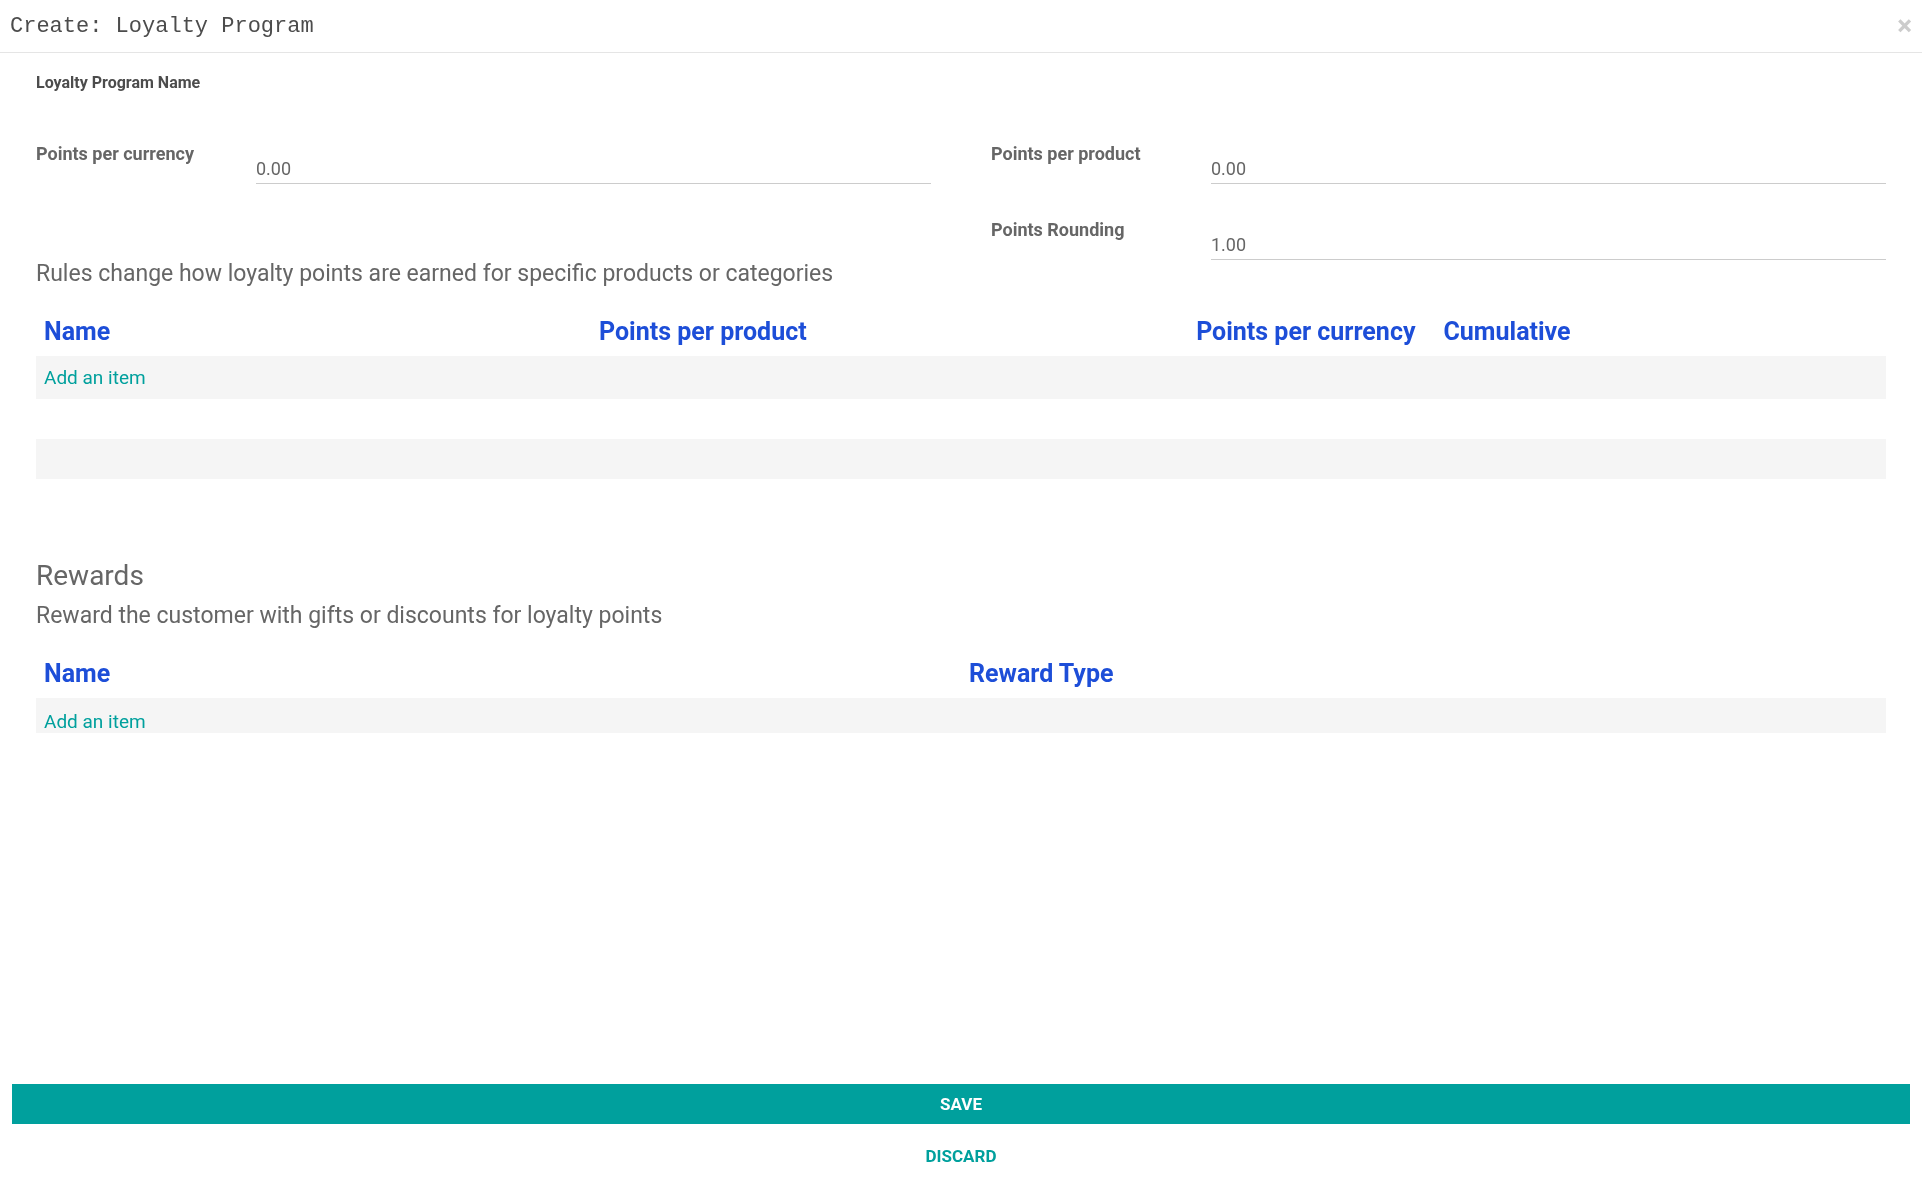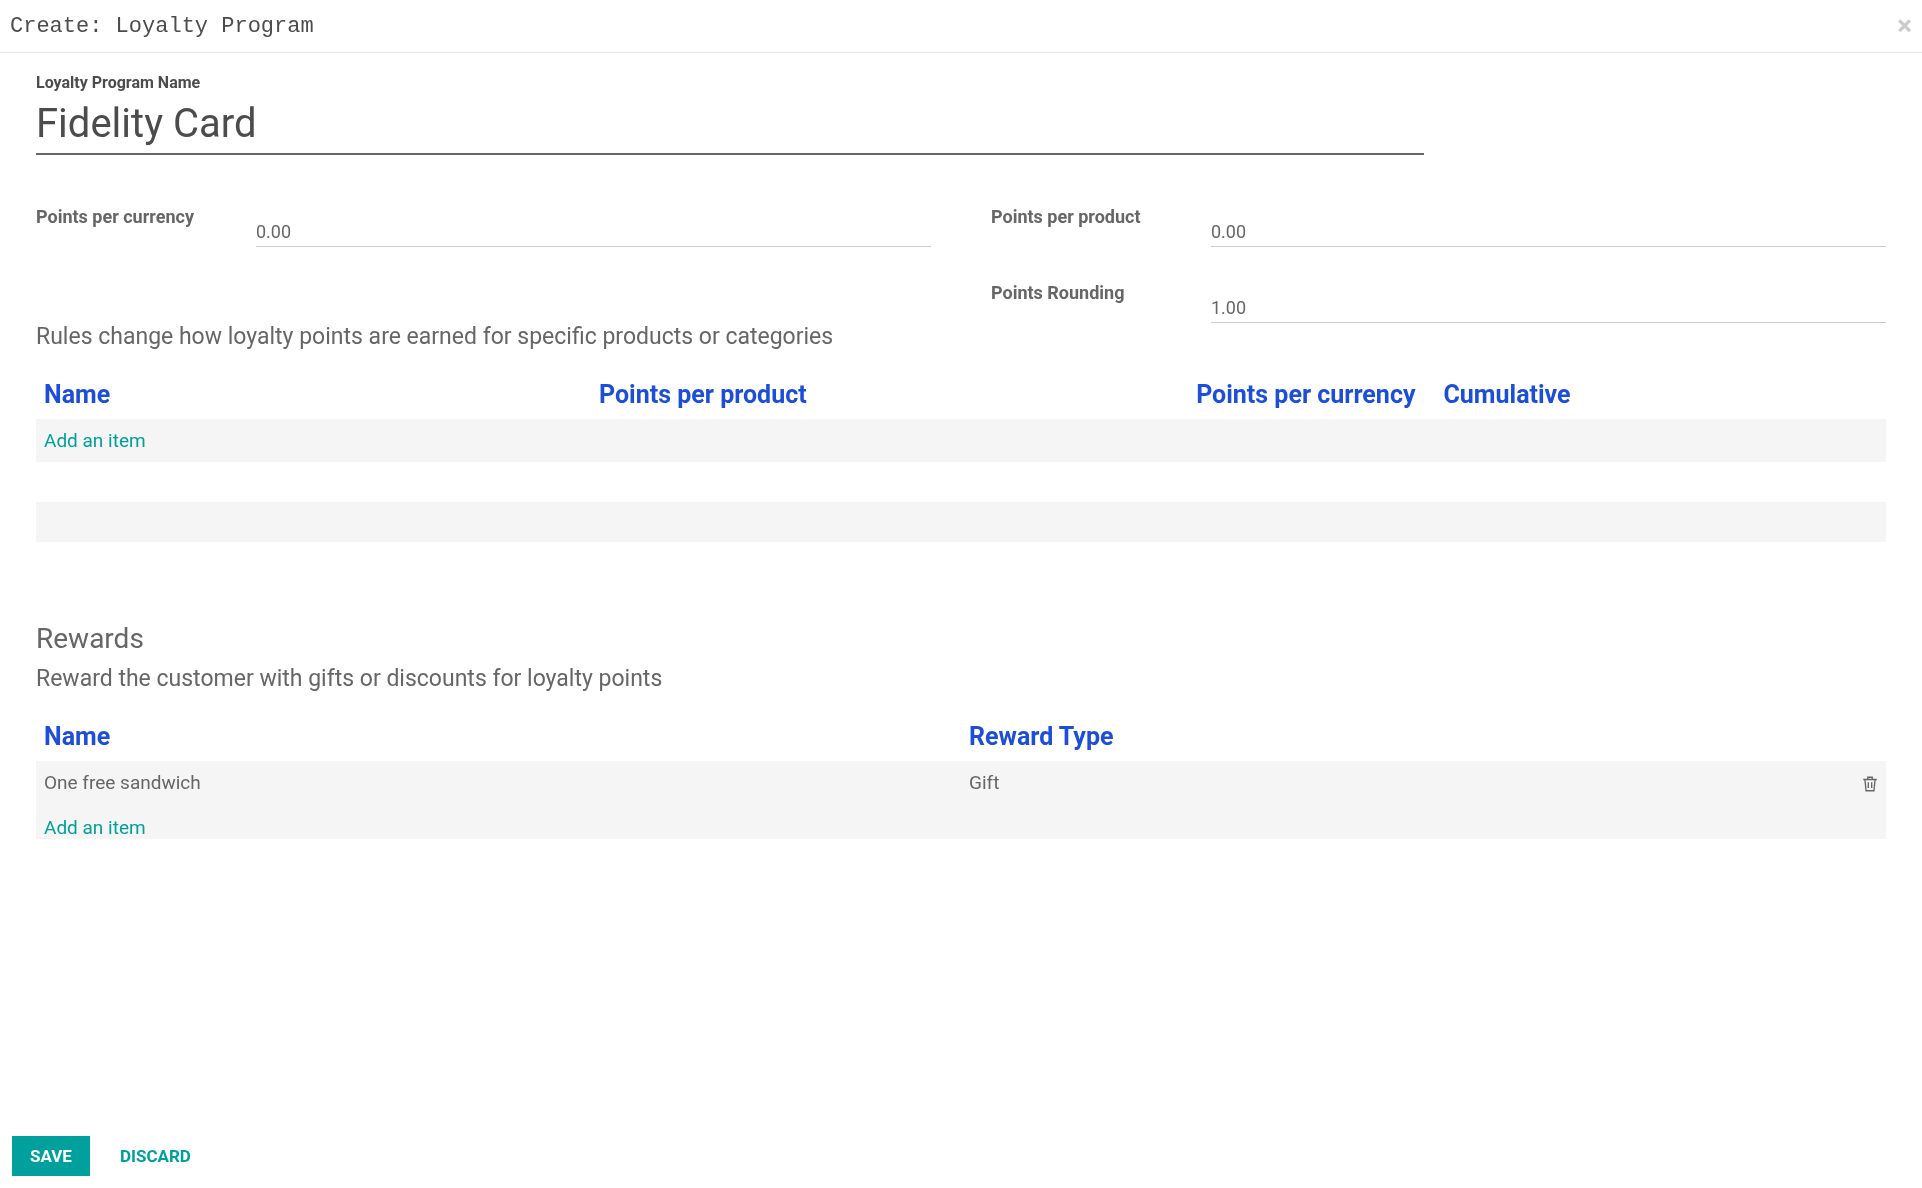--- a/index.html
+++ b/index.html
@@ -152,21 +152,21 @@
     }
     .delete-icon svg {
       width: 16px;
       height: 18px;
       vertical-align: middle;
     }
     .modal-footer {
       padding: 12px;
       display: flex;
       gap: 12px;
-      align-items: center;
+      flex-direction: column;
     }
     .btn {
       padding: 10px 18px;
       font-size: 17px;
       font-weight: 700;
       border: none;
       cursor: pointer;
       font-family: inherit;
     }
     .btn-primary {
@@ -187,21 +187,20 @@
 
 <div class="modal-container">
   <div class="modal-header">
     <div class="modal-title">Create: Loyalty Program</div>
     <div class="close-btn">×</div>
   </div>
 
   <div class="modal-body">
 
     <div class="name-label">Loyalty Program Name</div>
-    <input class="name-input" type="text" value="Fidelity Card" style="">
 
     <div class="fields-row">
       <div class="fields-col">
         <div class="field-row">
           <div class="field-label">Points per currency</div>
           <input class="field-input" type="text" value="0.00" style="">
         </div>
       </div>
       <div class="fields-col">
         <div class="field-row">
@@ -249,29 +248,20 @@
 
     <table class="list-table">
       <thead>
         <tr>
           <th style="width:50%">Name</th>
           <th>Reward Type</th>
           <th class="action-cell"></th>
         </tr>
       </thead>
       <tbody>
-        <tr class="data-row">
-          <td>One free sandwich</td>
-          <td>Gift</td>
-          <td class="delete-icon">
-            <svg viewBox="0 0 14 16" fill="none" stroke="currentColor" stroke-width="1.2">
-              <path d="M1 4h12M5 4V2h4v2M2.5 4l1 10h7l1-10M5.5 6.5v5M8.5 6.5v5"></path>
-            </svg>
-          </td>
-        </tr>
         <tr class="add-item-row">
           <td colspan="3" style="padding-top:12px; padding-bottom:0px;">
             <span class="add-item-link">Add an item</span>
           </td>
         </tr>
       </tbody>
     </table>
 
   </div>
 

